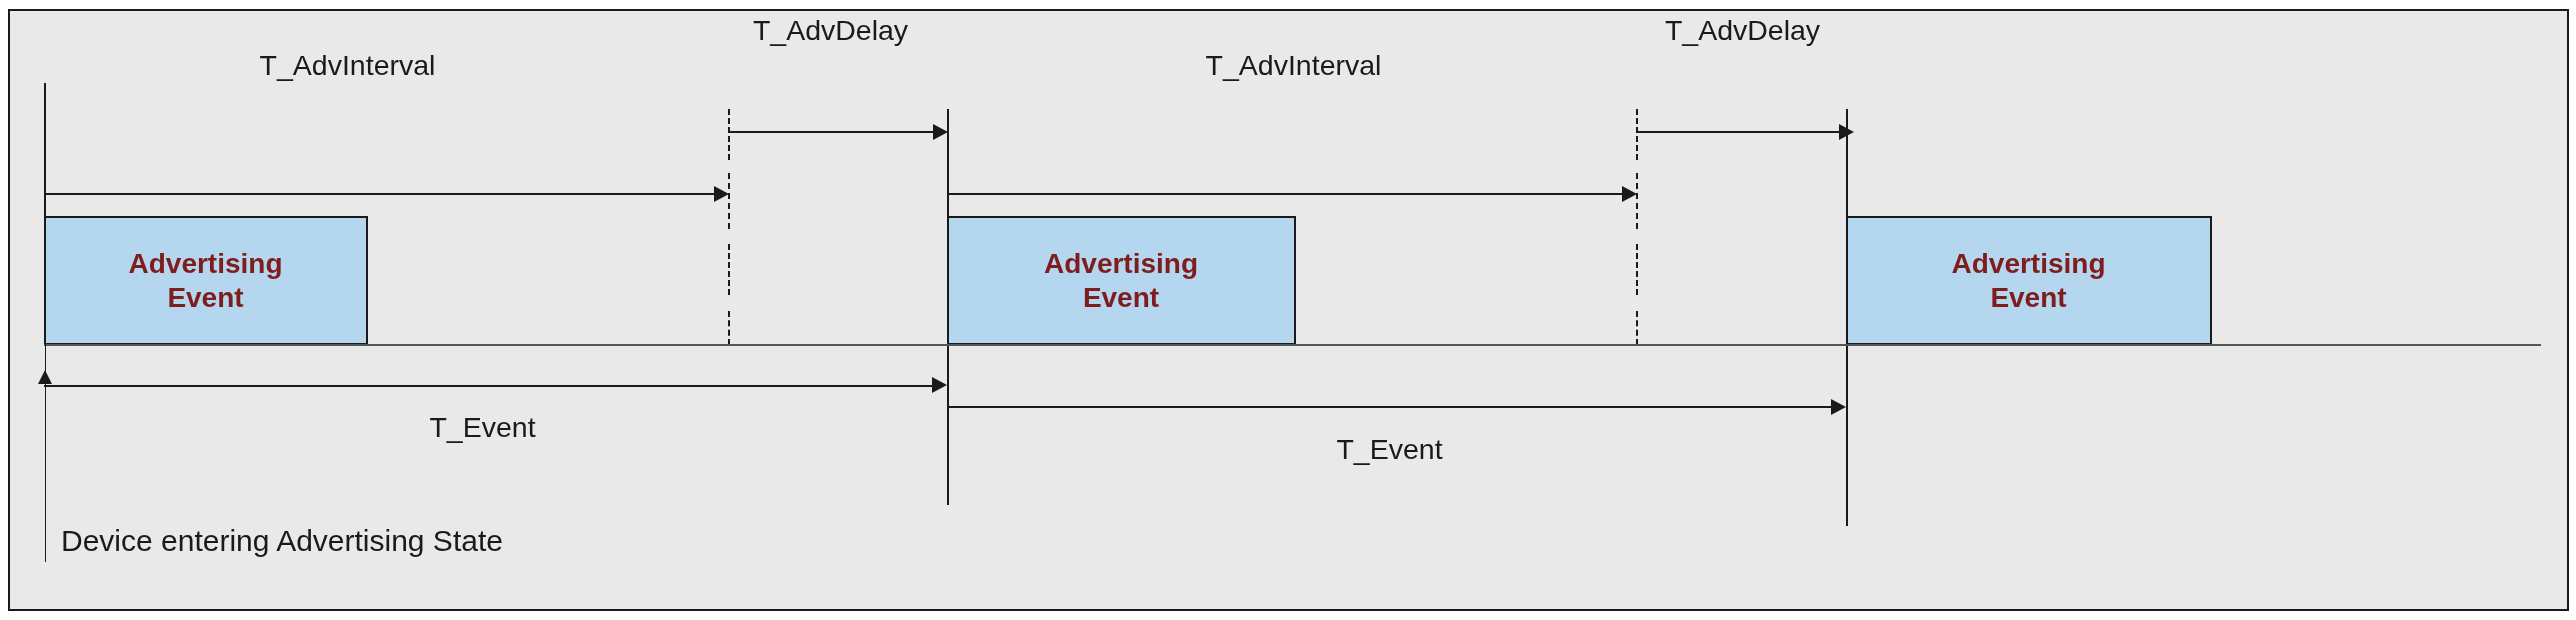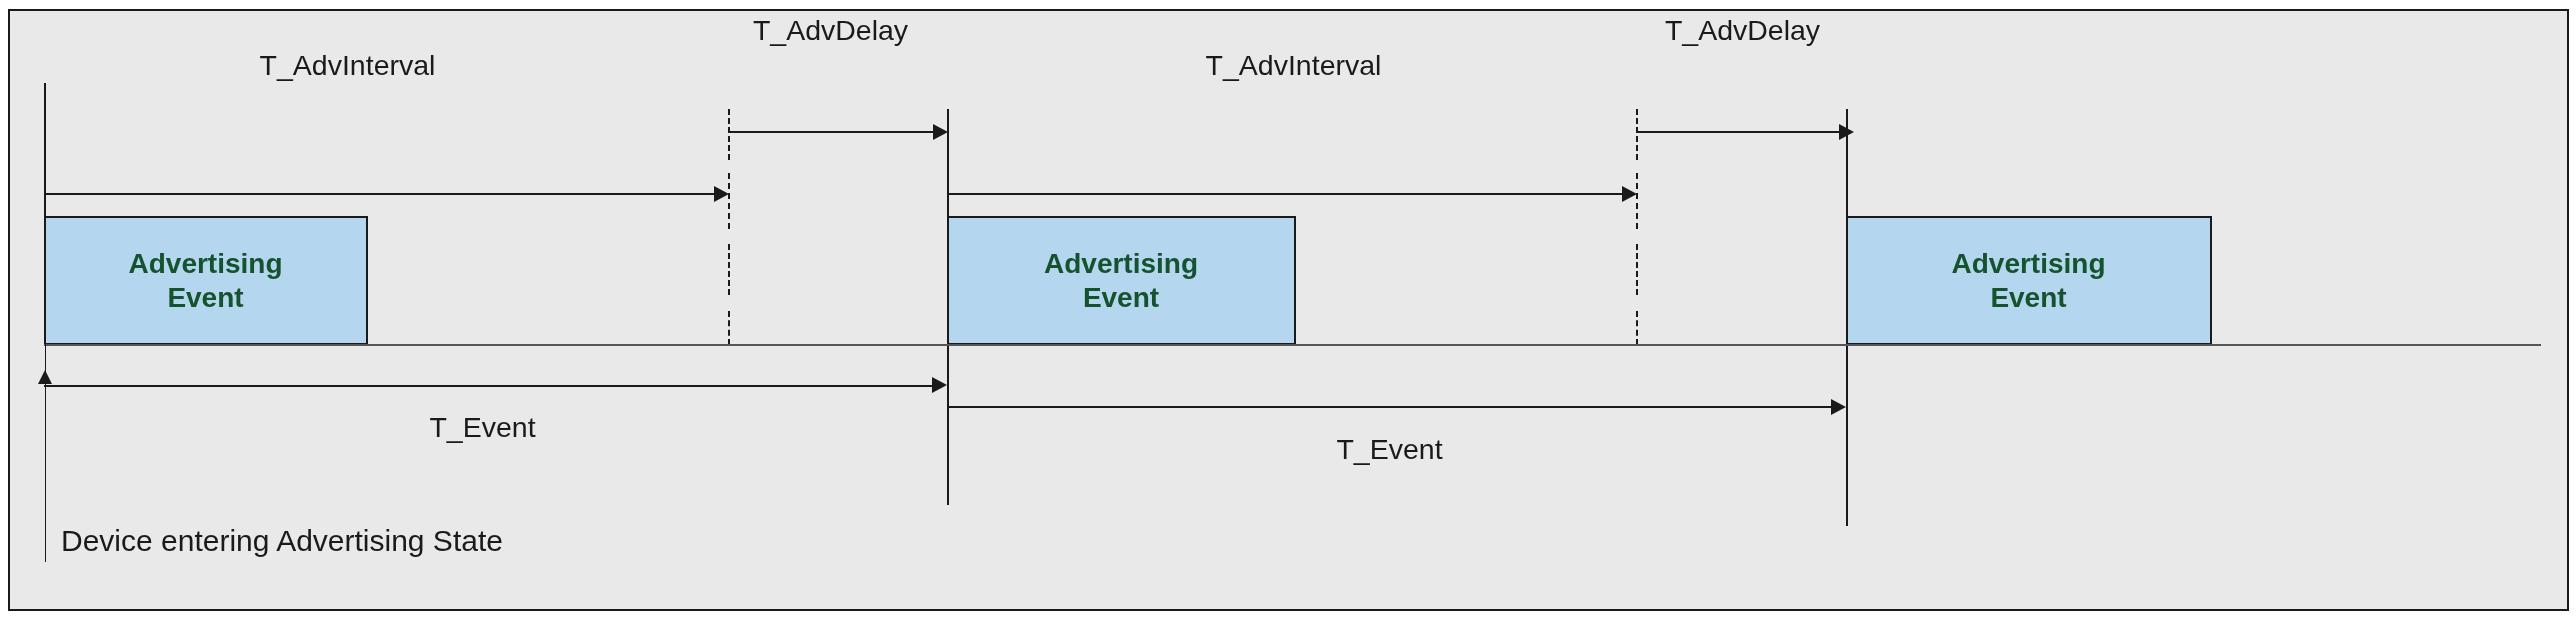--- a/index.html
+++ b/index.html
@@ -69,21 +69,21 @@
     background: #b5d6ef;
     border: 2.3px solid #1a1a1a;
     box-sizing: border-box;
     display: flex;
     flex-direction: column;
     align-items: center;
     justify-content: center;
     font-weight: bold;
     font-size: 28px;
     line-height: 1.18;
-    color: #14532d;
+    color: #7f1d1d;
     text-align: center;
   }
   .adv-box .ln { display: block; }
   
   .lbl {
     position: absolute;
     font-size: 28.5px;
     color: #1a1a1a;
     white-space: nowrap;
   }

